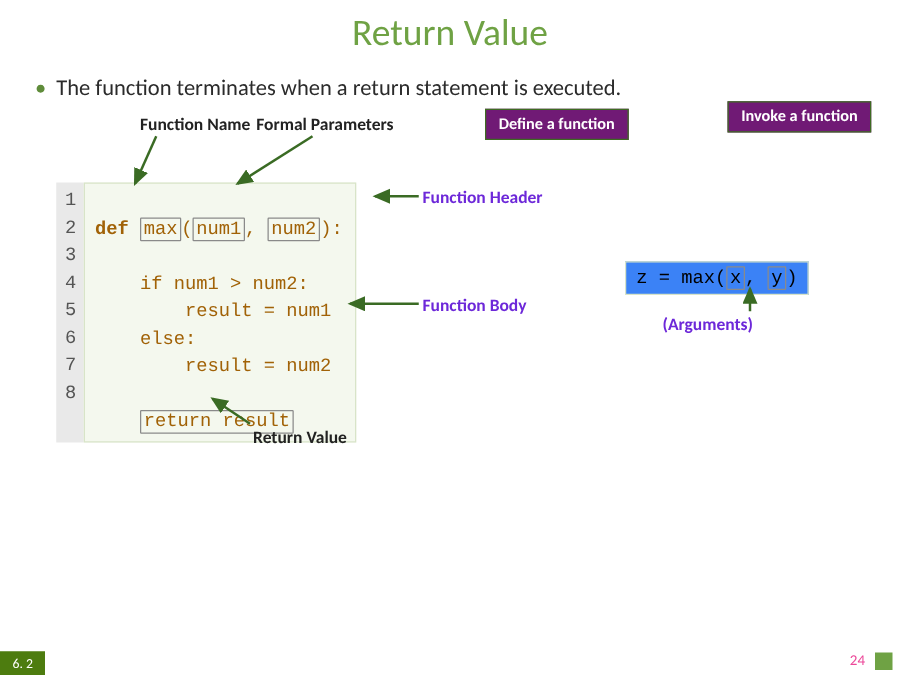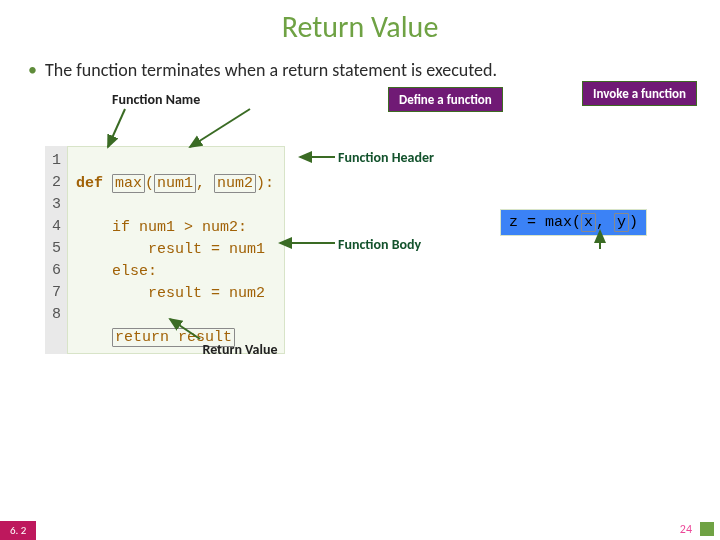--- a/index.html
+++ b/index.html
@@ -64,25 +64,25 @@
     position: absolute;
     left: 500px; top: 128px;
     font-family: "Courier New", monospace;
     font-size: 15px;
     background: #3b82f6;
     border: 1px solid #d8e4c8;
     padding: 4px 8px;
   }
 
   
-  .callout { position: absolute; font-size: 14px; font-weight: 600; color: #14532d; }
+  .callout { position: absolute; font-size: 14px; font-weight: 600; color: #6d28d9; }
 
   .footer-left {
     position: absolute; left: 0; bottom: 0;
-    background: #be185d; color: #fff;
+    background: #4d7c0f; color: #fff;
     font-size: 11px; padding: 3px 10px;
   }
   .footer-right {
     position: absolute; right: 28px; bottom: 4px;
     font-size: 12px; color: #ec4899;
   }
   .footer-square {
     position: absolute; right: 6px; bottom: 4px;
     width: 14px; height: 14px; background: #6fa244;
   }
@@ -96,20 +96,21 @@
   <div class="title2">Return Value</div>
 </div>
 
 <div class="bullet-row">
   <span class="dot">•</span><span>The function terminates when a return statement is executed.</span>
 </div>
 
 <div class="stage">
 
   <div class="lbl" style="left:80px; top:10px;margin-left:32px;">Function Name</div>
+  <div class="lbl" style="left:205px; top:10px;">Formal Parameters</div>
 
   <div class="pill" style="left:388px; top:6px;">Define a function</div>
   <div class="pill" style="left:582px; top:0;">Invoke a function</div>
 
   <div class="codebox">
     <div class="gutter">
       <div>1</div>
       <div>2</div>
       <div>3</div>
       <div>4</div>
@@ -129,20 +130,21 @@
     <span class="boxed">return result</span></div>
   </div>
 
   <div class="invokebox">
     <span>z = max</span>(<span class="boxed">x</span>, <span class="boxed">y</span>)
   </div>
 
   <div class="callout" style="left:338px; top:68px;">Function Header</div>
   <div class="callout" style="left:338px; top:155px;">Function Body</div>
   <div class="callout center" style="left:530px; top:170px; width:150px;">
+    <div>(Arguments)</div>
   </div>
 
   <div class="lbl center" style="left:185px; top:260px; width:110px;">Return Value</div>
 
   <svg class="arrows" width="720" height="360">
     <defs>
       <marker id="ah" markerWidth="8" markerHeight="8" refX="6" refY="3" orient="auto">
         <path d="M0,0 L7,3 L0,6 Z" fill="#3a6b24"></path>
       </marker>
     </defs>

